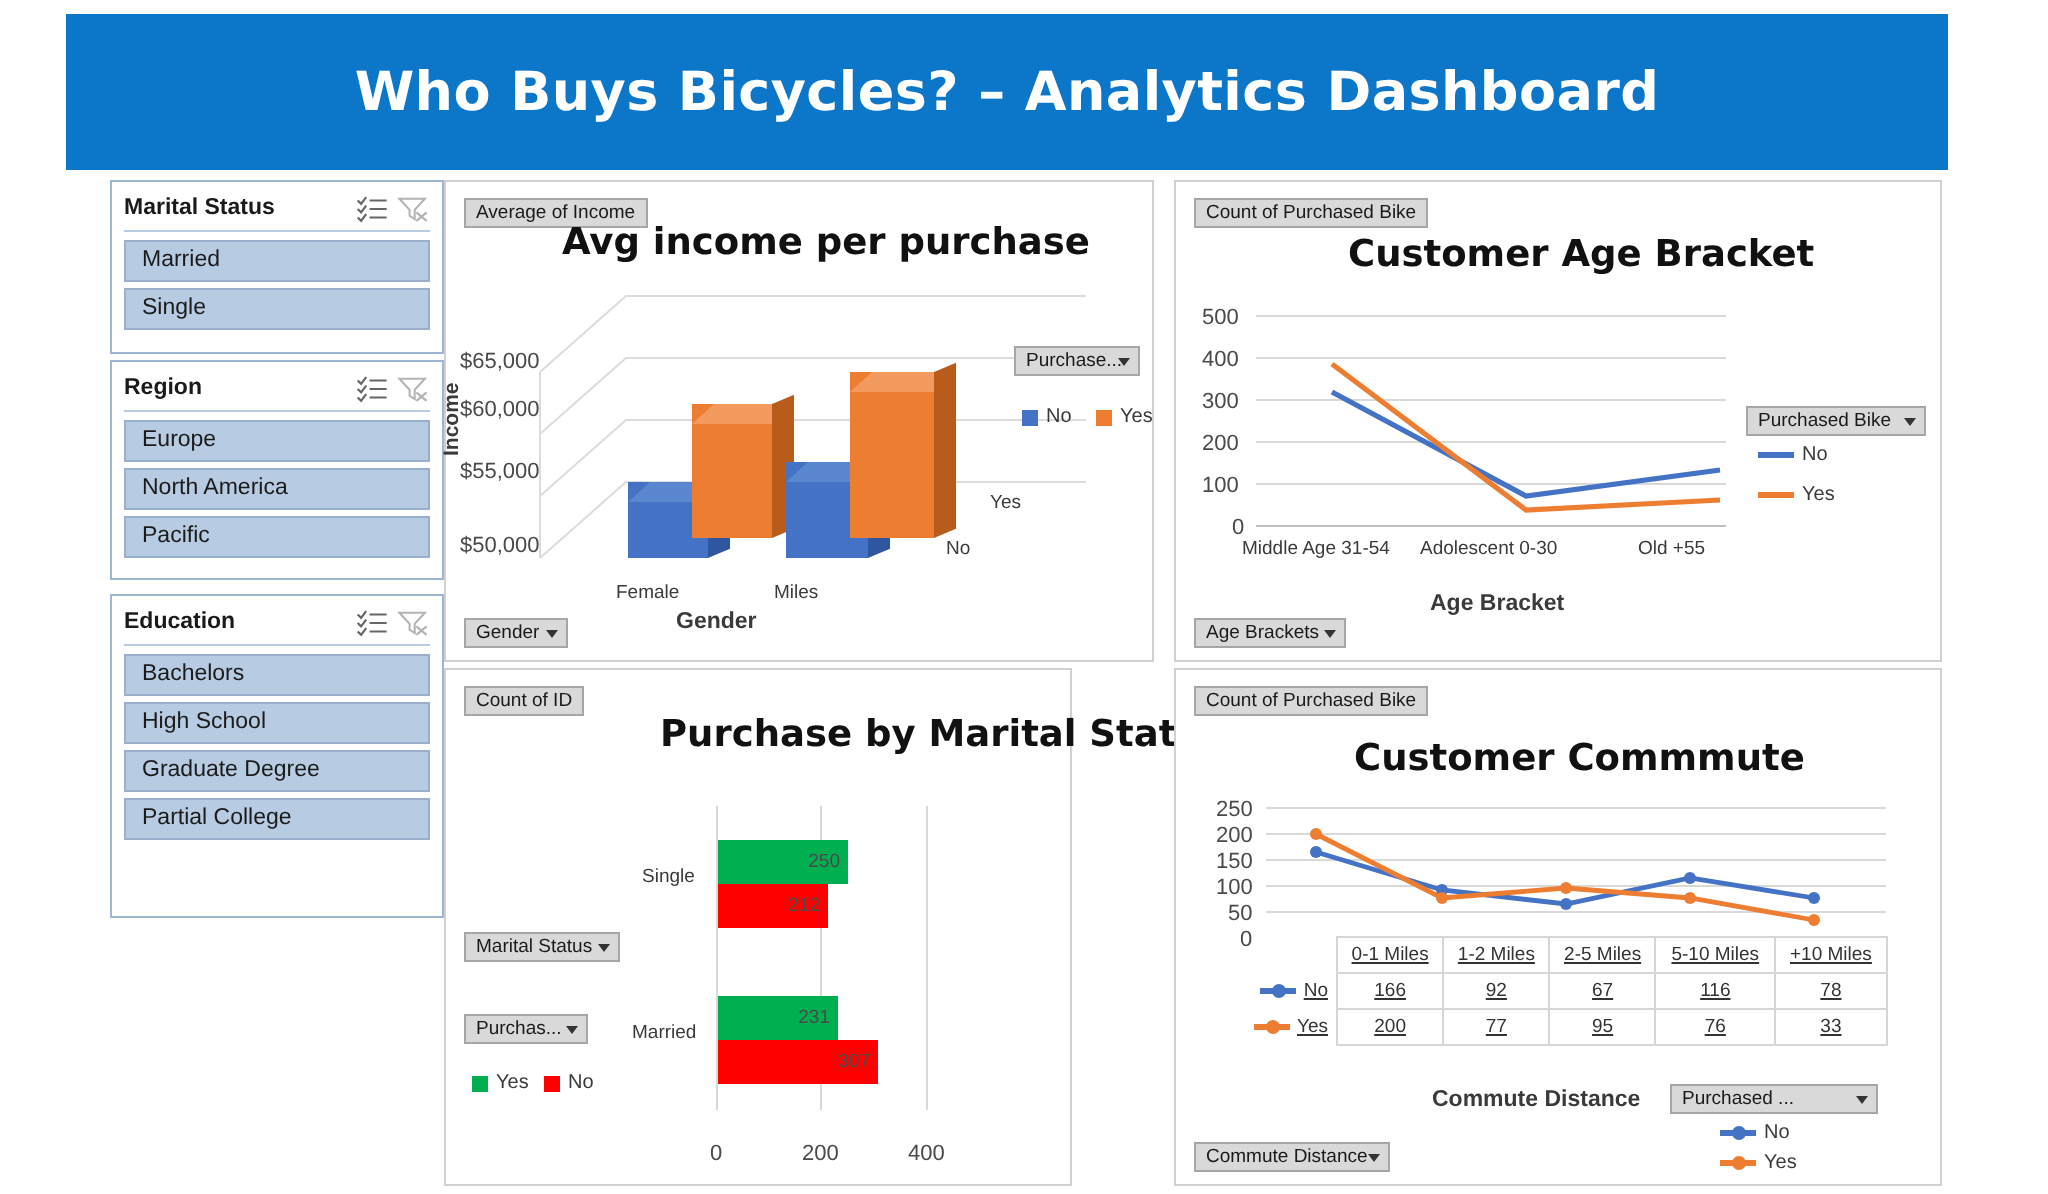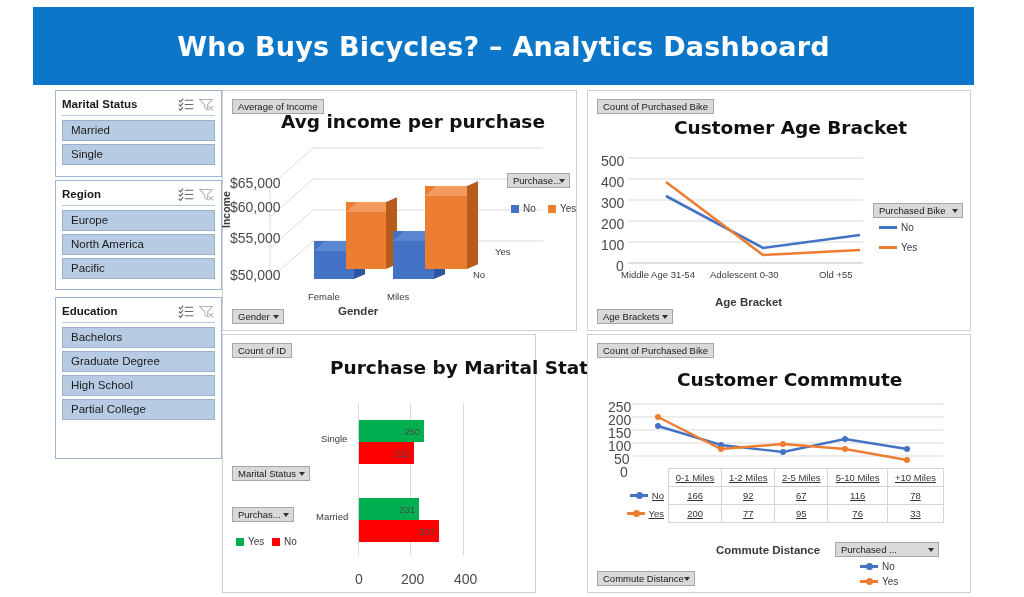--- a/index.html
+++ b/index.html
@@ -41,21 +41,21 @@
   .pvt-btn{
     position:absolute;background:#d9d9d9;border:1px solid #a6a6a6;box-sizing:border-box;
     font-size:9.5px;color:#1a1a1a;height:15px;line-height:13px;padding:0 5px;white-space:nowrap;
   }
   .pvt-btn.withcaret{padding-right:4px;}
   .pvt-btn .caret{position:absolute;right:4px;top:5px;border-left:3.5px solid transparent;
     border-right:3.5px solid transparent;border-top:4px solid #333;}
   .ctitle{position:absolute;font-size:18.5px;font-weight:bold;color:#111;
     font-family:"DejaVu Sans", sans-serif;white-space:nowrap;}
   .axlabel{position:absolute;font-size:10.5px;font-weight:bold;color:#3a3a3a;white-space:nowrap;}
-  .tick{position:absolute;font-size:14px;color:#4a4a4a;white-space:nowrap;}
+  .tick{position:absolute;font-size:11px;color:#4a4a4a;white-space:nowrap;}
   .cat{position:absolute;font-size:9.5px;color:#3a3a3a;white-space:nowrap;}
   .vl{position:absolute;background:#d9d9d9;width:1px;}
   .lgd{position:absolute;font-size:10px;color:#3a3a3a;display:flex;align-items:center;white-space:nowrap;}
   .sw{width:8px;height:8px;margin-right:4px;display:inline-block;}
   .lineSw{width:18px;height:3px;margin-right:4px;display:inline-block;position:relative;}
   .lineSw i{position:absolute;left:6px;top:-2px;width:7px;height:7px;border-radius:50%;}
 
   
   .bar3d{position:absolute;}
   .bar3d .front{position:absolute;left:0;bottom:0;width:100%;}
@@ -129,22 +129,22 @@
         <path d="M1 13 L3 15 L6 11" stroke="#333" stroke-width="1.3" fill="none"></path>
         <path d="M8 3 H18 M8 8 H18 M8 13 H18" stroke="#333" stroke-width="1.3"></path>
       </svg>
       <svg class="sl-icon" viewBox="0 0 20 16">
         <path d="M2 2 H17 L11 8.5 V14 L8 12 V8.5 Z" stroke="#9a9a9a" stroke-width="1.2" fill="none"></path>
         <path d="M12 10 L18 15 M18 10 L12 15" stroke="#9a9a9a" stroke-width="1.2"></path>
       </svg>
     </div>
     <div class="slicer-rule"></div>
     <div class="sl-item">Bachelors</div>
+    <div class="sl-item">High School</div>
     <div class="sl-item">Graduate Degree</div>
-    <div class="sl-item">High School</div>
     <div class="sl-item">Partial College</div>
   </div>
 
   <div class="panel" style="left:222px;top:90px;width:355px;height:241px;">
 
     <div class="pvt-btn" style="left:9px;top:8px;">Average of Income</div>
 
     <div class="ctitle" style="left:58px;top:20px;">Avg income per purchase</div>
 
     <svg style="position:absolute;left:0;top:0;width:355px;height:241px;">

